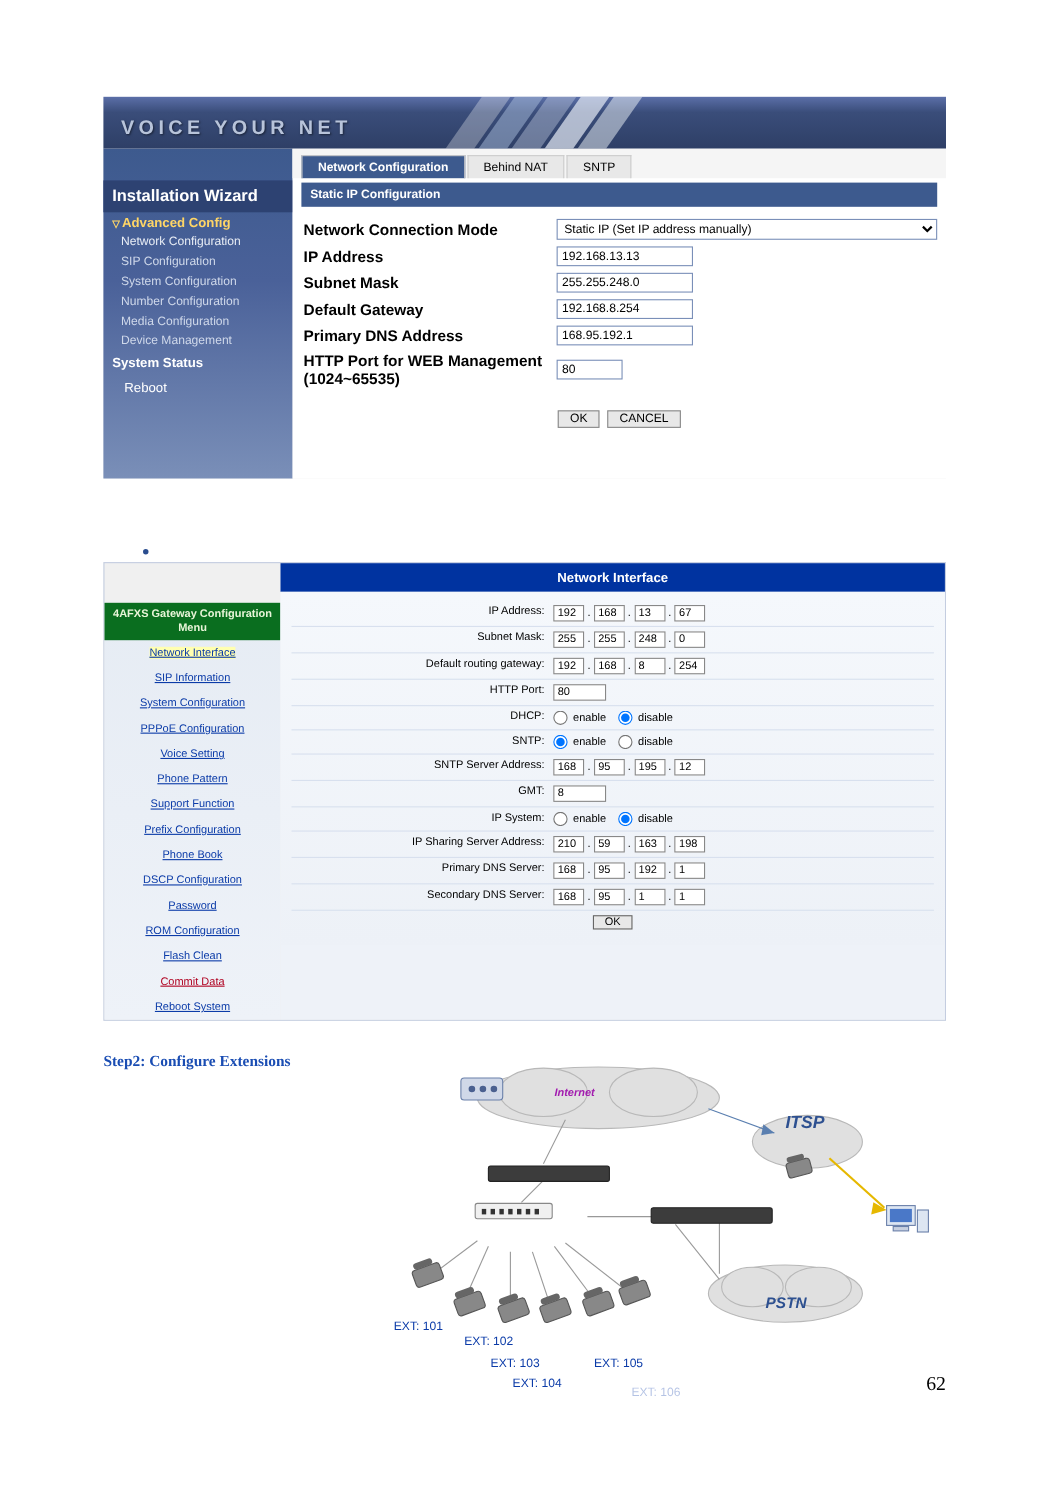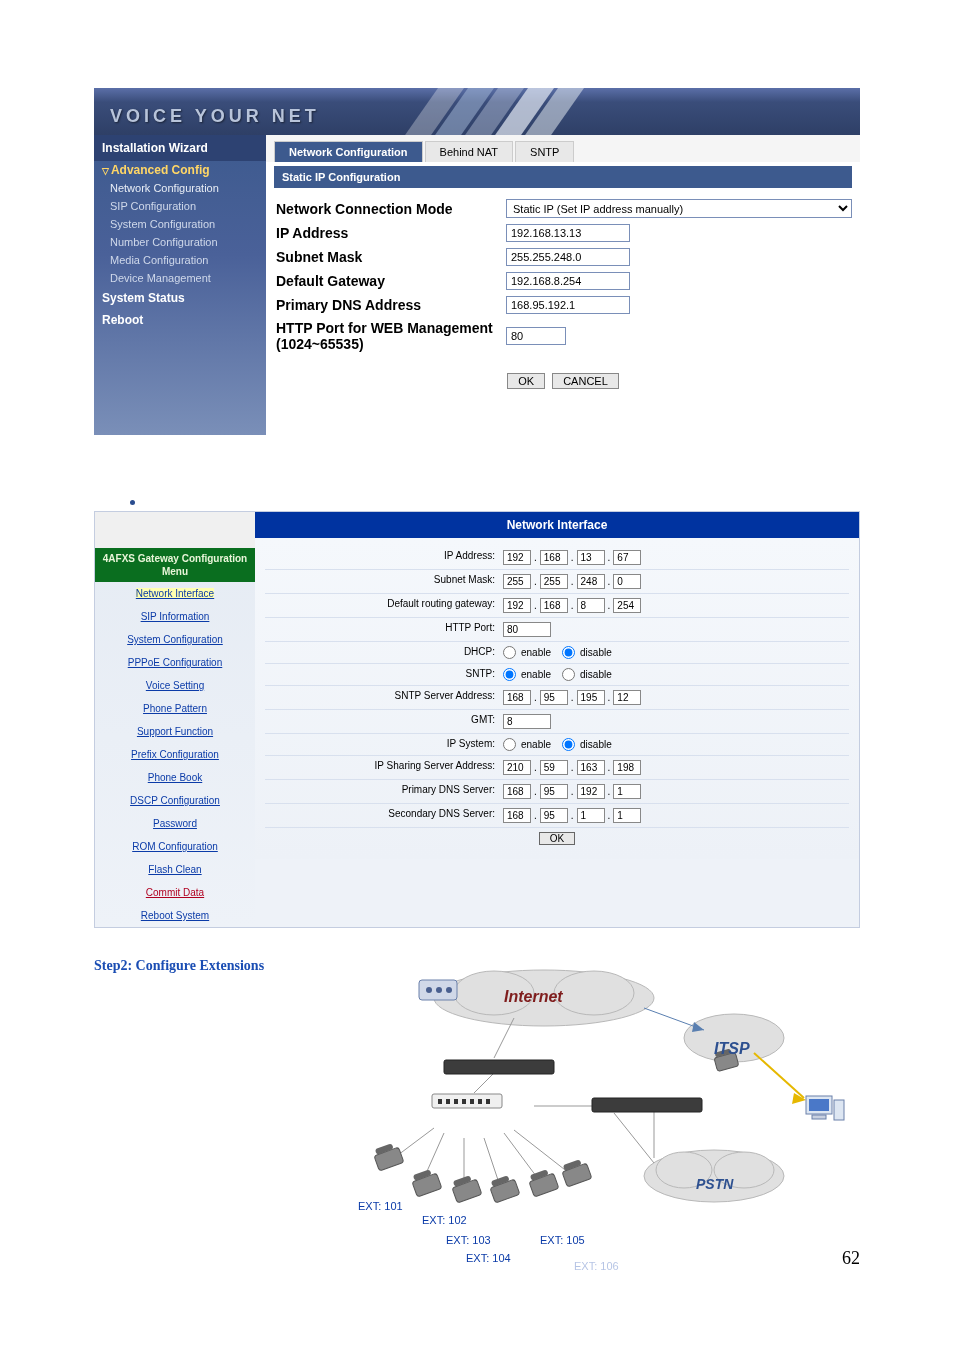--- a/index.html
+++ b/index.html
@@ -13,21 +13,21 @@
     .s1 { left: 0; background: rgba(255,255,255,0.3); }
     .s2 { left: 30px; background: rgba(170,190,220,0.5); }
     .s3 { left: 60px; background: rgba(200,210,230,0.4); }
     .s4 { left: 90px; background: rgba(230,235,245,0.7); }
     .s5 { left: 120px; background: rgba(240,245,250,0.5); }
     
     
     .section1 { margin: 0 94px; display: flex; background: #f0f0f0; min-height: 300px; }
     .sidebar1 { width: 180px; background: linear-gradient(180deg, #3d5a8e 0%, #4a6199 40%, #7a8fb8 100%); color: #fff; padding: 0; }
     .sidebar1-item { padding: 4px 8px 4px 14px; font-size: 11px; cursor: pointer; }
-    .sidebar1-header { padding: 6px 8px; background: #2d4272; font-weight: bold; font-size: 12px; }
+    .sidebar1-header { padding: 6px 8px; background: #2d4272; font-weight: bold; font-size: 15px; margin-top: 29px; }
     .sidebar1-section { padding: 2px 8px; font-weight: bold; font-size: 12px; color: #ffd666; }
     .sidebar1-section::before { content: "▽"; margin-right: 2px; font-size: 9px; }
     .sidebar1-sub { padding: 3px 8px 3px 16px; font-size: 11px; color: #cfd8ea; }
     .sidebar1-sub.active { color: #e8edf5; }
     
     .main1 { flex: 1; background: #fff; }
     .tabs1 { display: flex; background: #f5f5f5; padding: 6px 8px 0 8px; gap: 0; }
     .tab1 { padding: 4px 14px; font-size: 11px; background: #e8e8e8; border: 1px solid #ccc; border-bottom: none; margin-right: 2px; cursor: pointer; }
     .tab1.active { background: #3d5a8e; color: #fff; font-weight: bold; }
     
@@ -68,22 +68,22 @@
     .btn2 { font-size: 10px; padding: 0 10px; border: 1px solid #666; background: #e8e8e8; cursor: pointer; }
     
     
     .step2-row { margin: 30px 94px 0 94px; position: relative; }
     .step2-title { color: #1a4db3; font-weight: bold; font-size: 14px; font-family: Liberation Serif, serif; position: absolute; left: 0; top: 0; }
     .diagram-holder { margin-left: 240px; }
     
     
     .diagram { position: relative; width: 520px; height: 320px; }
     .label { position: absolute; font-size: 11px; font-family: Arial, sans-serif; }
-    .label.internet { color: #7f1d1d; font-weight: bold; font-size: 16px; font-style: italic; }
-    .label.itsp { color: #2d5090; font-weight: bold; font-size: 16px; font-style: italic; margin-top: 28px; }
+    .label.internet { color: #a21caf; font-weight: bold; font-size: 10px; font-style: italic; }
+    .label.itsp { color: #2d5090; font-weight: bold; font-size: 16px; font-style: italic; }
     .label.pstn { color: #2d5090; font-weight: bold; font-size: 14px; font-style: italic; }
     .label.ext { color: #0b3ba8; font-size: 11px; }
     
     .page-num { position: absolute; right: 94px; font-size: 18px; font-family: 'Times New Roman', serif; }
     .page-footer { position: relative; height: 30px; margin-top: -30px; }
   </style>
 </head>
 <body>
 
 <div class="banner">
@@ -101,21 +101,21 @@
   <div class="sidebar1">
     <div class="sidebar1-header">Installation Wizard</div>
     <div class="sidebar1-section">Advanced Config</div>
     <div class="sidebar1-sub active">Network Configuration</div>
     <div class="sidebar1-sub">SIP Configuration</div>
     <div class="sidebar1-sub">System Configuration</div>
     <div class="sidebar1-sub">Number Configuration</div>
     <div class="sidebar1-sub">Media Configuration</div>
     <div class="sidebar1-sub">Device Management</div>
     <div class="sidebar1-item" style="font-weight:bold;font-size:12px;color:#fff;padding-left:8px">System Status</div>
-    <div class="sidebar1-item" style="font-weight:bold;font-size:12px;color:#fff;padding-left:8px">Reboot</div>
+    <div class="sidebar1-item" style="font-weight:normal;font-size:12px;color:#fff;padding-left:19px">Reboot</div>
   </div>
   <div class="main1">
     <div class="tabs1">
       <div class="tab1 active">Network Configuration</div>
       <div class="tab1">Behind NAT</div>
       <div class="tab1">SNTP</div>
     </div>
     <div class="panel1">
       <div class="panel1-title">Static IP Configuration</div>
 

